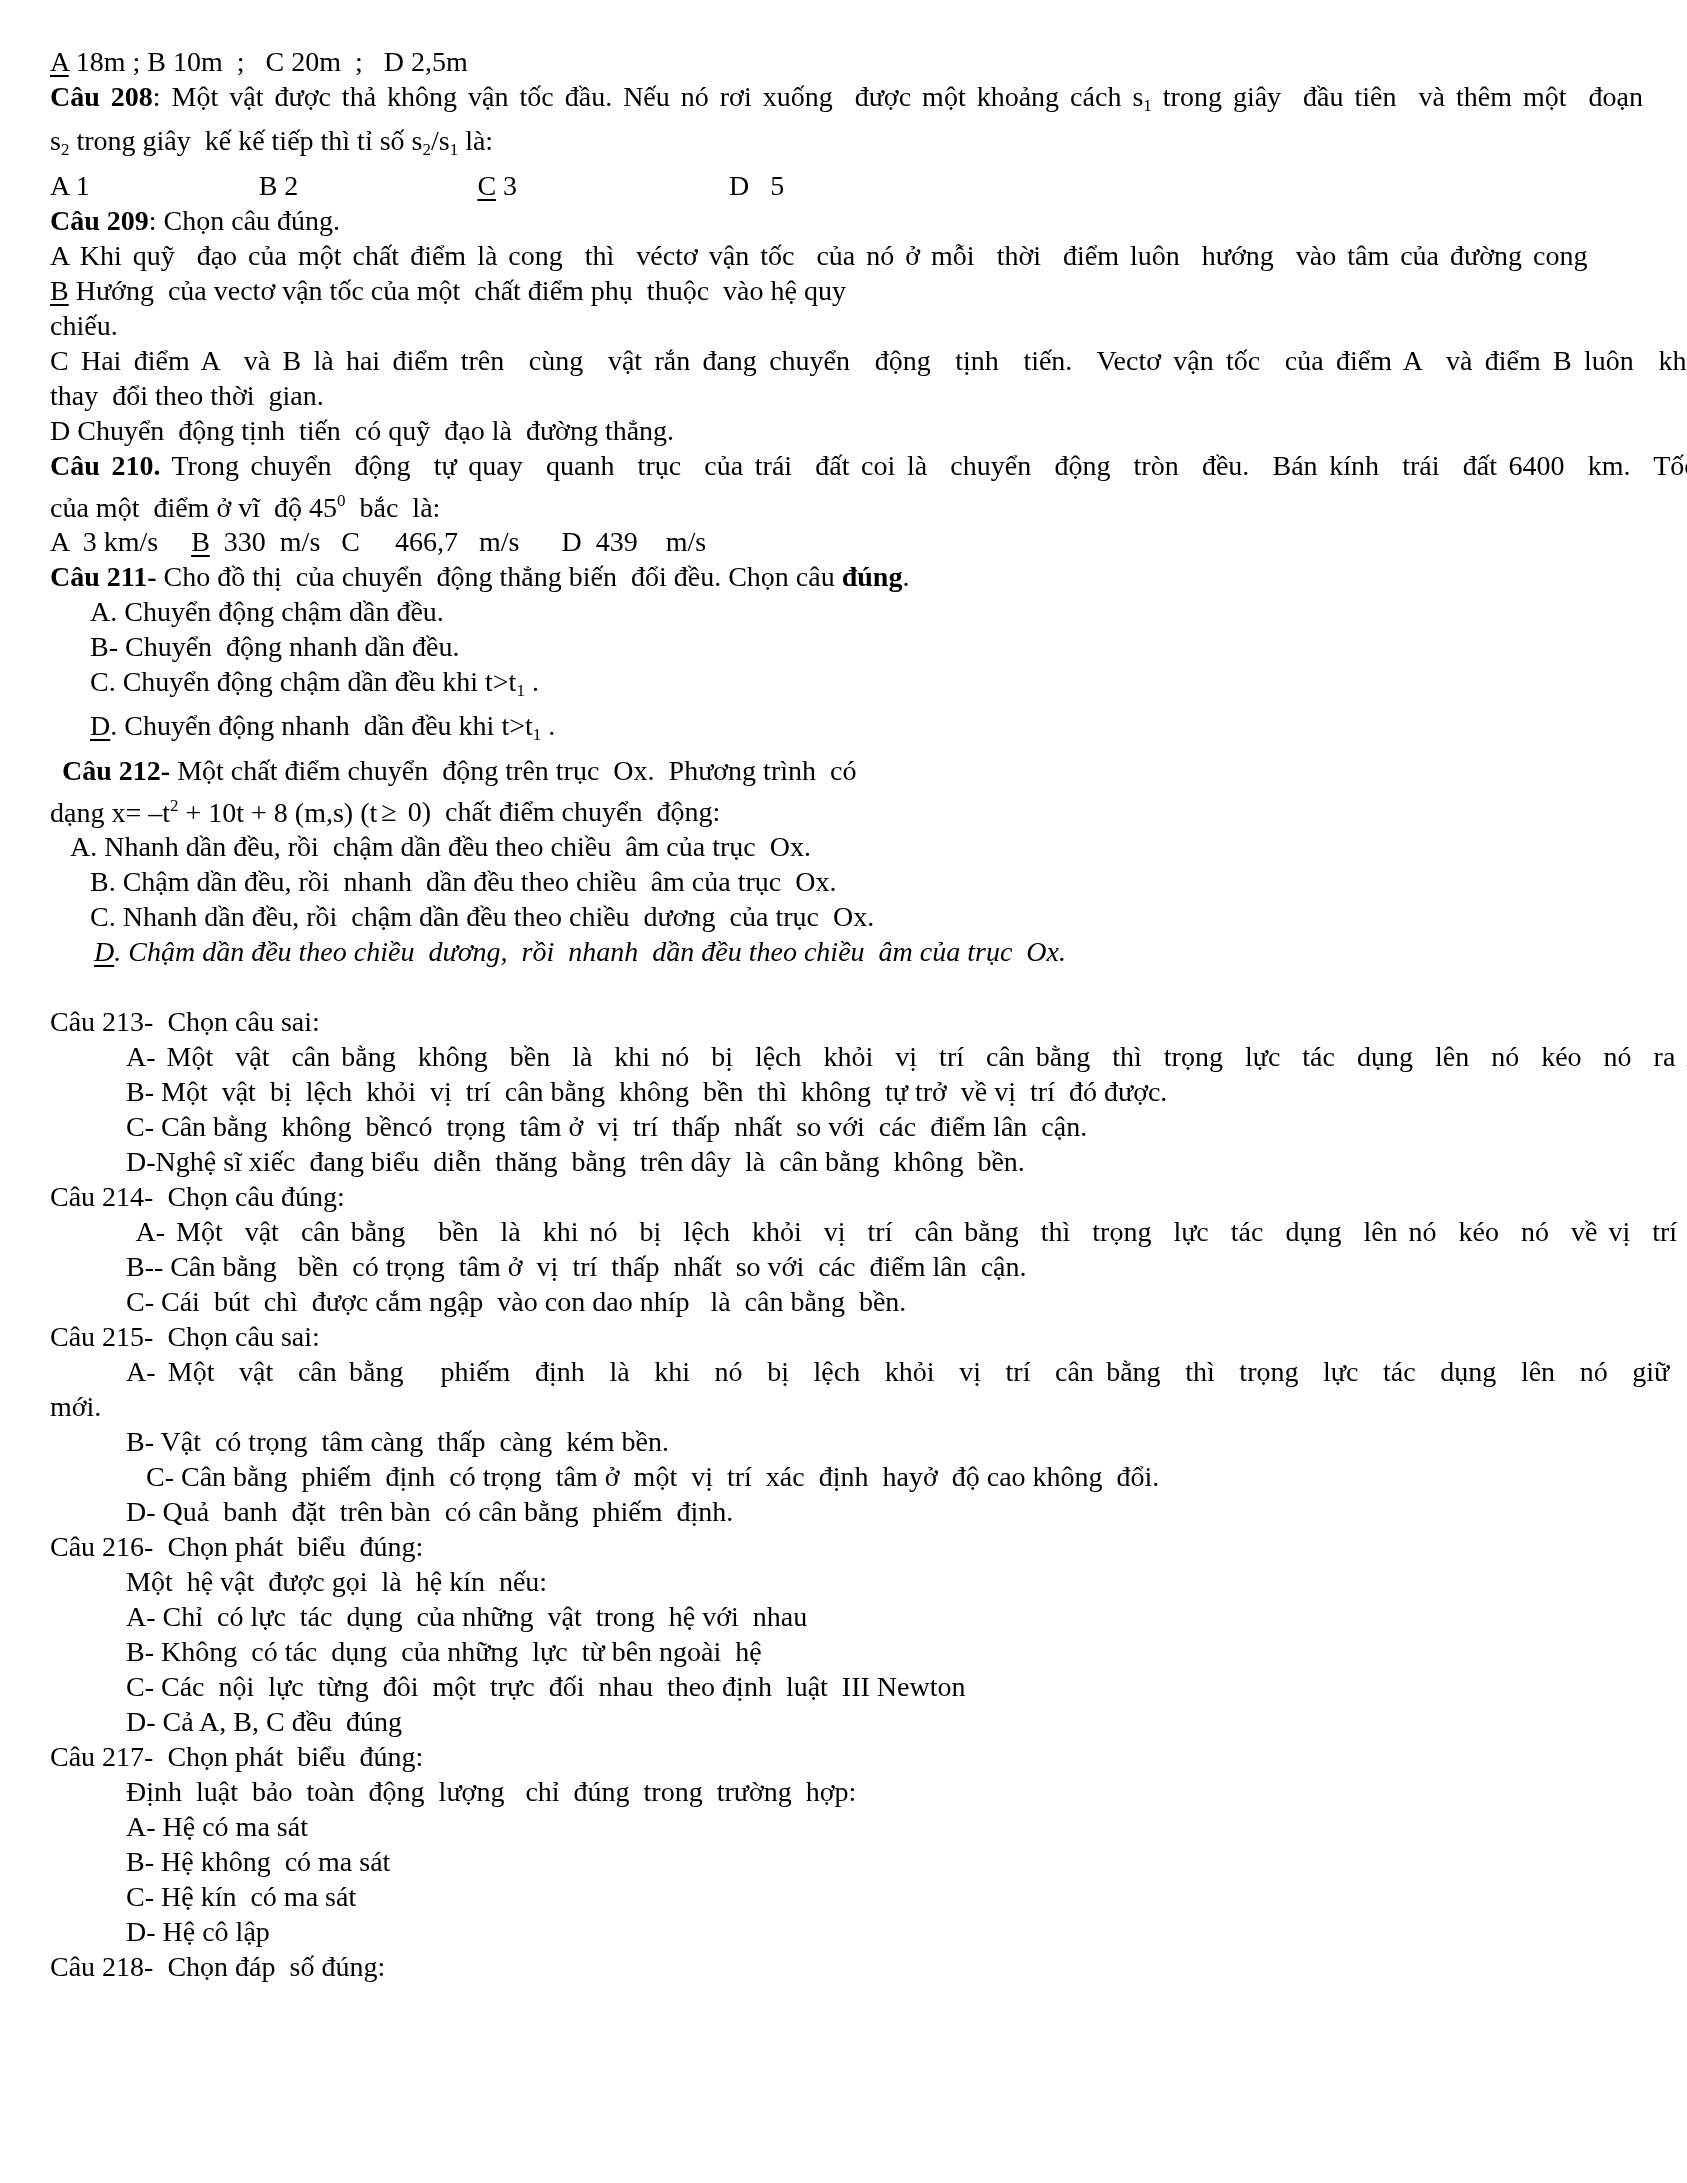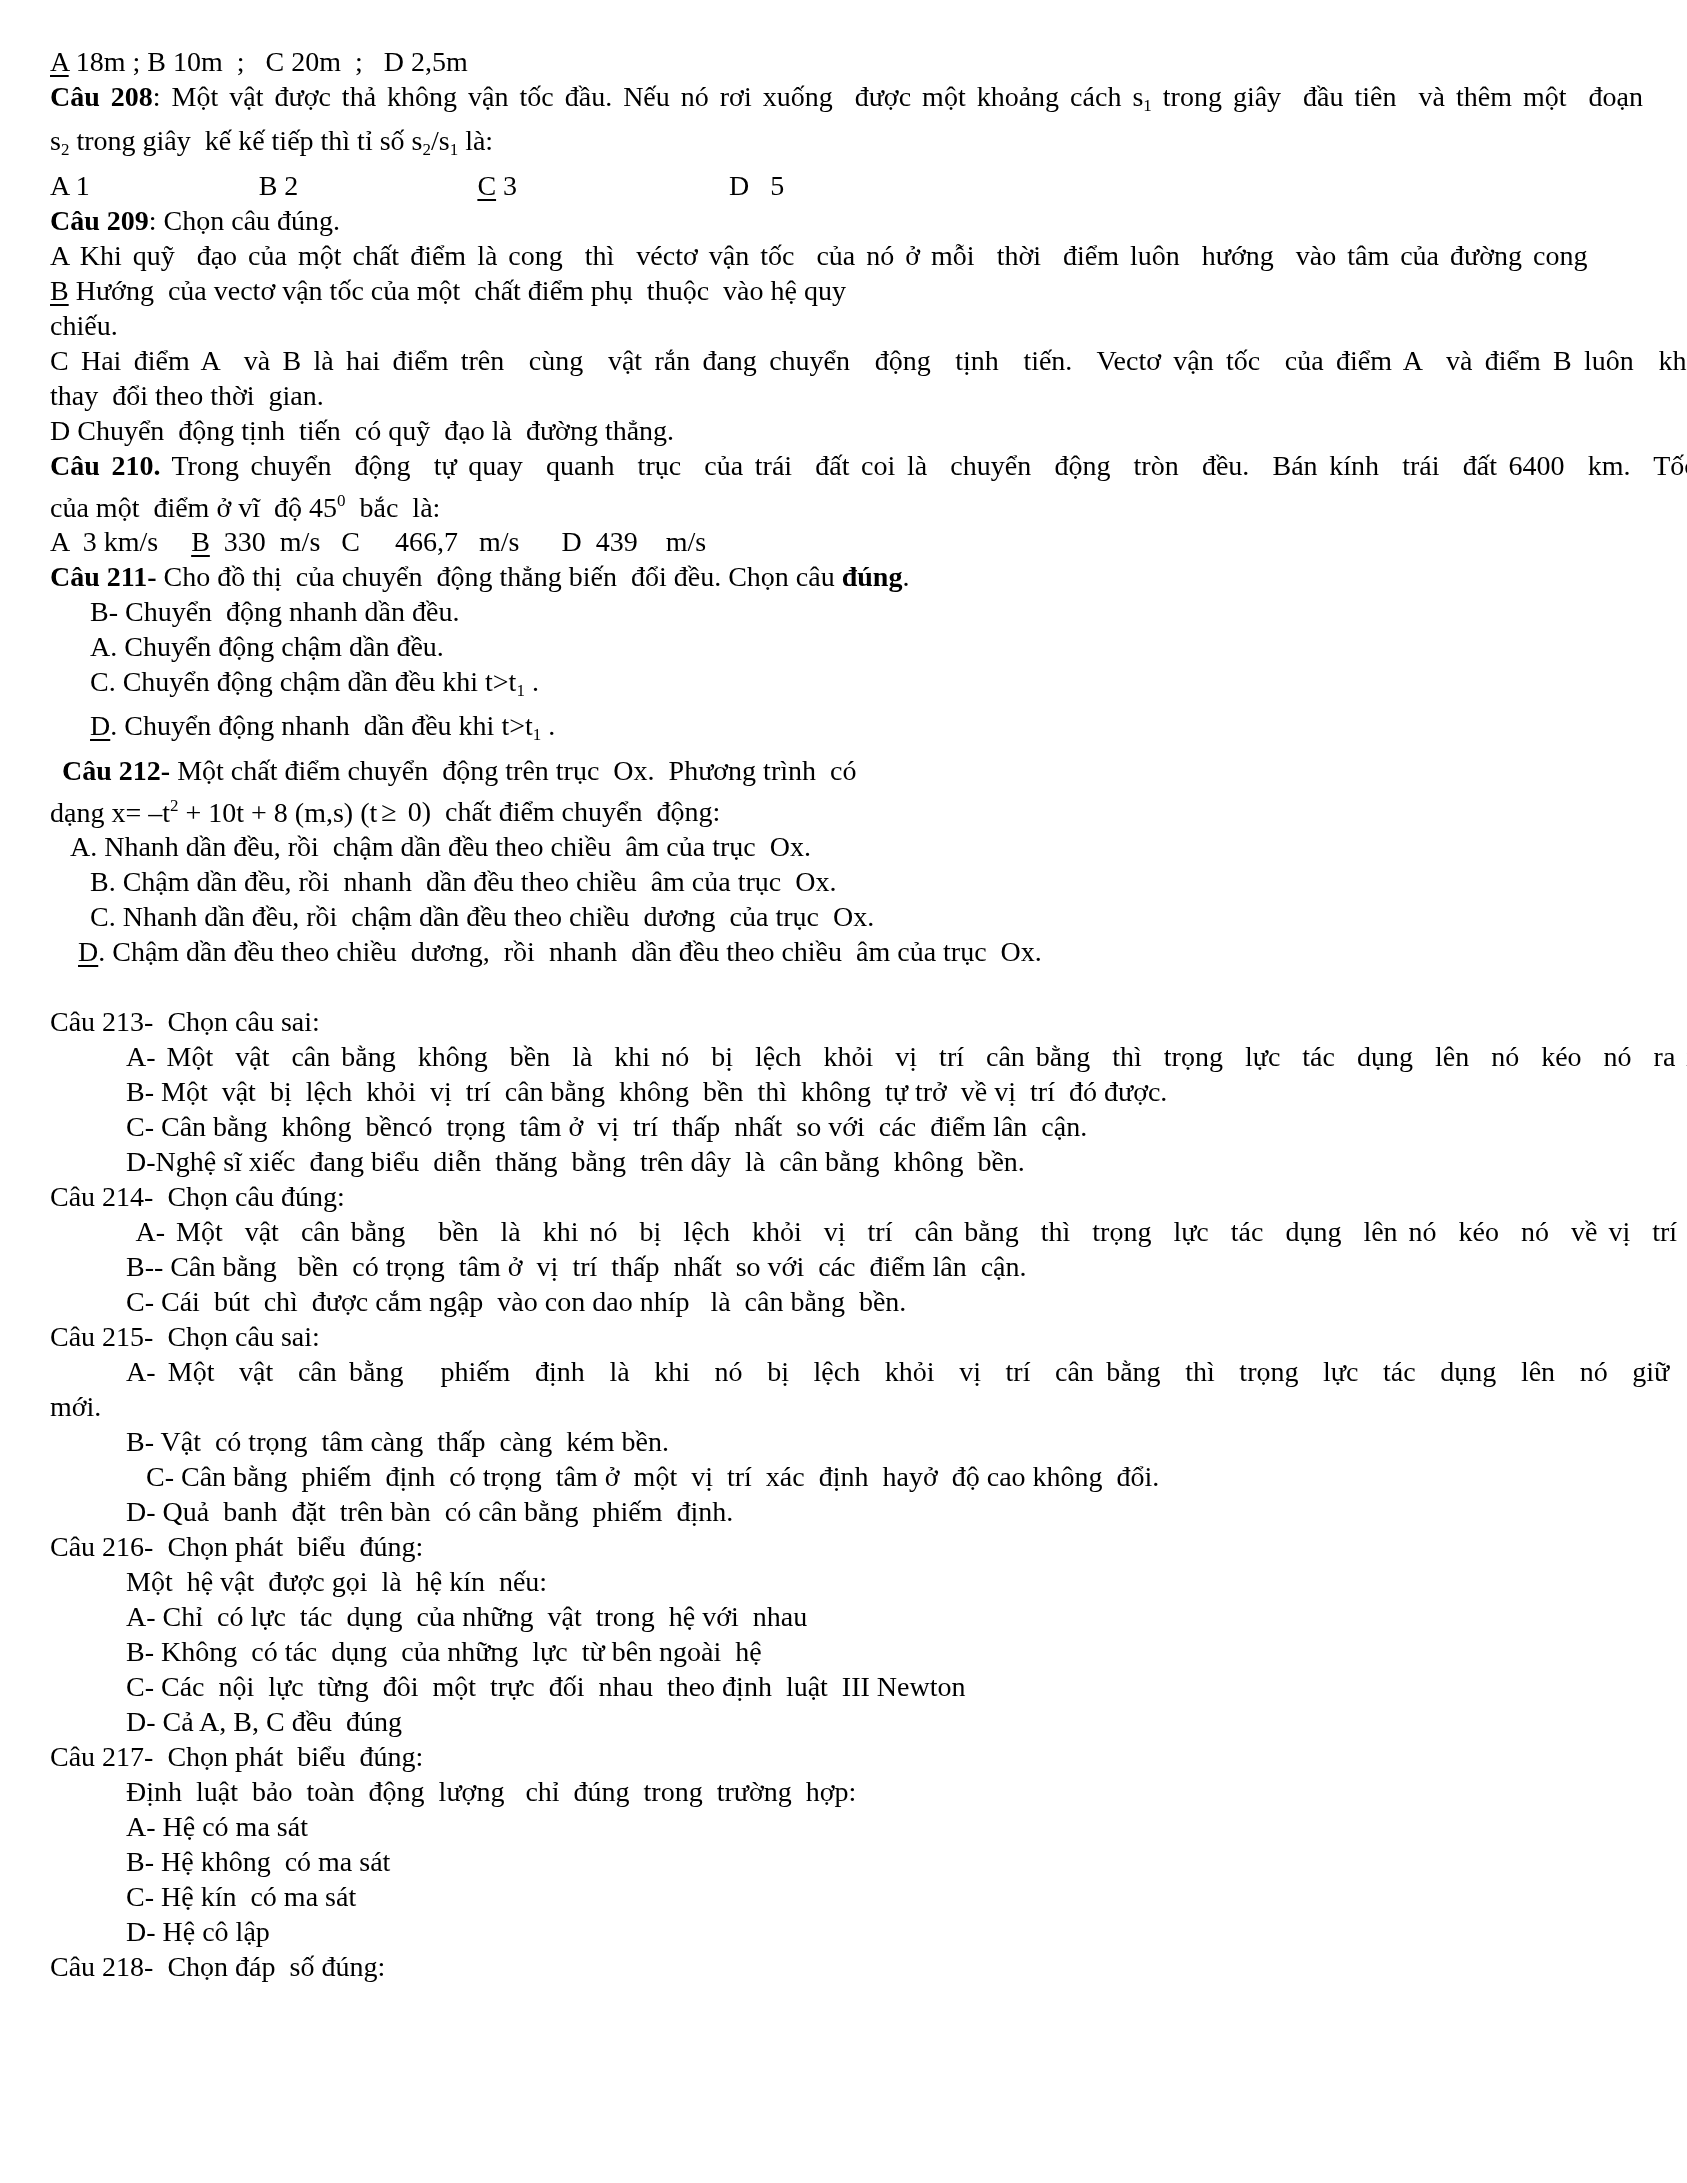--- a/index.html
+++ b/index.html
@@ -32,30 +32,30 @@
       <div class="line" style="word-spacing: 4px;"><span>A Khi quỹ  đạo của một chất điểm là cong  thì  véctơ vận tốc  của nó ở mỗi  thời  điểm luôn  hướng  vào tâm của đường cong</span></div>
       <div class="line"><span class="u">B</span><span> Hướng  của vectơ vận tốc của một  chất điểm phụ  thuộc  vào hệ quy</span></div>
       <div class="line"><span>chiếu.</span></div>
       <div class="line" style="word-spacing: 5.3px;"><span>C Hai điểm A  và B là hai điểm trên  cùng  vật rắn đang chuyển  động  tịnh  tiến.  Vectơ vận tốc  của điểm A  và điểm B luôn  không</span></div>
       <div class="line"><span>thay  đổi theo thời  gian.</span></div>
       <div class="line"><span>D Chuyển  động tịnh  tiến  có quỹ  đạo là  đường thẳng.</span></div>
       <div class="line" style="word-spacing: 4.6px;"><span class="b">Câu 210.</span><span> Trong chuyển  động  tự quay  quanh  trục  của trái  đất coi là  chuyển  động  tròn  đều.  Bán kính  trái  đất 6400  km.  Tốc  độ dài</span></div>
       <div class="line"><span>của một  điểm ở vĩ  độ 45</span><span class="sup">0</span><span>  bắc  là:</span></div>
       <div class="line"><span>A  3 km/s</span><span class="u" style="margin-left: 33px;">B</span><span>  330  m/s   C     466,7   m/s      D  439    m/s</span></div>
       <div class="line"><span class="b">Câu 211-</span><span> Cho đồ thị  của chuyển  động thẳng biến  đổi đều. Chọn câu </span><span class="b">đúng</span><span>.</span></div>
+      <div class="line" style="margin-left: 40px;"><span>A. Chuyển động chậm dần đều.</span></div>
       <div class="line" style="margin-left: 40px;"><span>B- Chuyển  động nhanh dần đều.</span></div>
-      <div class="line" style="margin-left: 40px;"><span>A. Chuyển động chậm dần đều.</span></div>
       <div class="line" style="margin-left: 40px;"><span>C. Chuyển động chậm dần đều khi t&gt;t</span><span class="sub">1</span><span> .</span></div>
       <div class="line" style="margin-left: 40px;"><span class="u">D</span><span>. Chuyển động nhanh  dần đều khi t&gt;t</span><span class="sub">1</span><span> .</span></div>
       <div class="line" style="margin-left: 12px;"><span class="b">Câu 212-</span><span> Một chất điểm chuyển  động trên trục  Ox.  Phương trình  có</span></div>
       <div class="line" style=""><span>dạng x= –t</span><span class="sup">2</span><span> + 10t + 8 (m,s) (t</span><span style="margin-left: 4px;">≥</span><span style="margin-left: 4px;"> 0)  chất điểm chuyển  động:</span></div>
       <div class="line" style="margin-left: 20px;"><span>A. Nhanh dần đều, rồi  chậm dần đều theo chiều  âm của trục  Ox.</span></div>
       <div class="line" style="margin-left: 40px;"><span>B. Chậm dần đều, rồi  nhanh  dần đều theo chiều  âm của trục  Ox.</span></div>
       <div class="line" style="margin-left: 40px;"><span>C. Nhanh dần đều, rồi  chậm dần đều theo chiều  dương  của trục  Ox.</span></div>
-      <div class="line" style="margin-left: 28px;"><span class="u">D</span><span>. Chậm dần đều theo chiều  dương,  rồi  nhanh  dần đều theo chiều  âm của trục  Ox.</span></div>
+      <div class="line" style="margin-left: 44px; font-style: italic;"><span class="u">D</span><span>. Chậm dần đều theo chiều  dương,  rồi  nhanh  dần đều theo chiều  âm của trục  Ox.</span></div>
       <div class="line"></div>
       <div class="line"><span>Câu 213-  Chọn câu sai:</span></div>
       <div class="line" style="margin-left: 76px; word-spacing: 4px;"><span>A- Một  vật  cân bằng  không  bền  là  khi nó  bị  lệch  khỏi  vị  trí  cân bằng  thì  trọng  lực  tác  dụng  lên  nó  kéo  nó  ra xa  vị  trí  đó.</span></div>
       <div class="line" style="margin-left: 76px;"><span>B- Một  vật  bị  lệch  khỏi  vị  trí  cân bằng  không  bền  thì  không  tự trở  về vị  trí  đó được.</span></div>
       <div class="line" style="margin-left: 76px;"><span>C- Cân bằng  không  bềncó  trọng  tâm ở  vị  trí  thấp  nhất  so với  các  điểm lân  cận.</span></div>
       <div class="line" style="margin-left: 76px;"><span>D-Nghệ sĩ xiếc  đang biểu  diễn  thăng  bằng  trên dây  là  cân bằng  không  bền.</span></div>
       <div class="line"><span>Câu 214-  Chọn câu đúng:</span></div>
       <div class="line" style="margin-left: 76px; word-spacing: 4px;"><span> A- Một  vật  cân bằng   bền  là  khi nó  bị  lệch  khỏi  vị  trí  cân bằng  thì  trọng  lực  tác  dụng  lên nó  kéo  nó  về vị  trí  đó.</span></div>
       <div class="line" style="margin-left: 76px;"><span>B-- Cân bằng   bền  có trọng  tâm ở  vị  trí  thấp  nhất  so với  các  điểm lân  cận.</span></div>
       <div class="line" style="margin-left: 76px;"><span>C- Cái  bút  chì  được cắm ngập  vào con dao nhíp   là  cân bằng  bền.</span></div>

